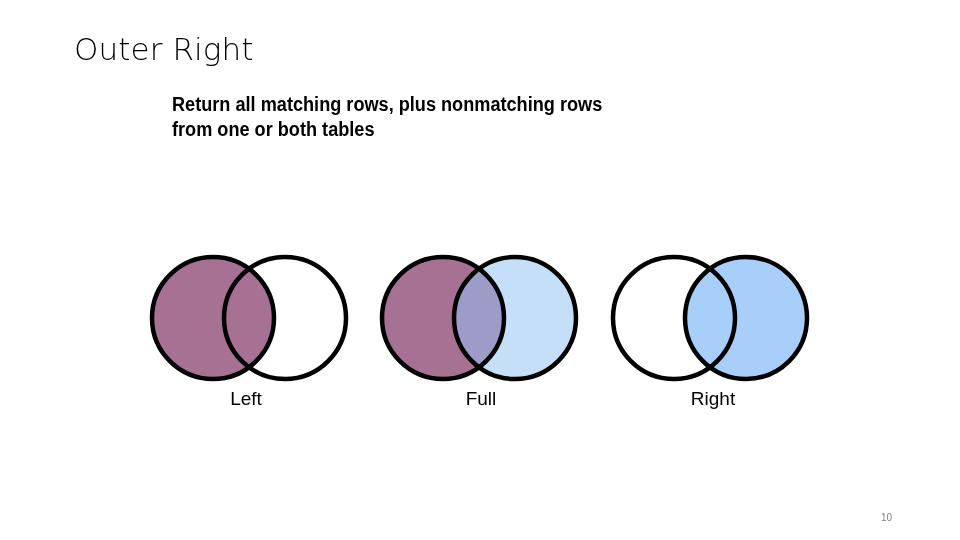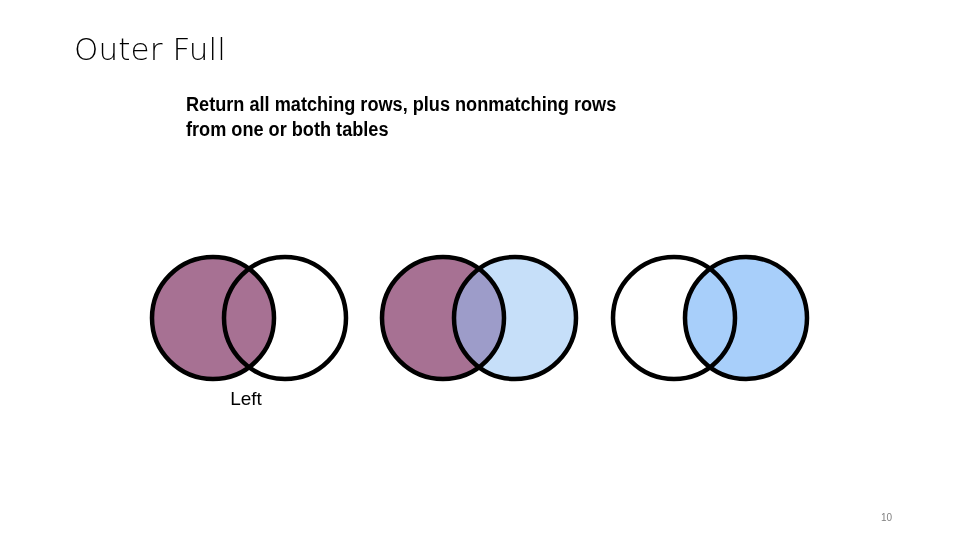--- a/index.html
+++ b/index.html
@@ -32,21 +32,21 @@
     font-size: 31px;
     font-weight: 300;
     color: #000000;
     letter-spacing: 0.1px;
     white-space: nowrap;
   }
 
   
   .body-block {
     position: absolute;
-    left: 186px;
+    left: 172px;
     width: 640px;
   }
   .body-para {
     font-family: "Liberation Sans", sans-serif;
     font-size: 19.5px;
     font-weight: bold;
     color: #000000;
     line-height: 25px;
     transform: scaleX(0.93);
     transform-origin: left center;
@@ -101,21 +101,21 @@
     font-family: "Liberation Sans", sans-serif;
     font-size: 10px;
     color: #808080;
   }
 </style>
 </head>
 <body>
 
 <div class="slide">
 
-  <div class="slide-title">Outer Full</div>
+  <div class="slide-title">Outer Right</div>
 
   <div class="body-block" id="para-1">
     <div class="body-para">Return all matching rows, plus nonmatching rows
 from one or both tables</div>
   </div>
 
 
   <div class="venn-row">
 
     <div class="venn-group" id="venn-left">
@@ -147,36 +147,38 @@
             </clipPath>
         </defs>
         <circle cx="139" cy="68" r="61" fill="#C6DFF9"></circle>
         <circle cx="67" cy="68" r="61" fill="#A77193"></circle>
         <g clip-path="url(#clipF-A)">
           <circle cx="139" cy="68" r="61" fill="#9D9CC9"></circle>
         </g>
         <circle cx="67" cy="68" r="61" fill="none" stroke="#000000" stroke-width="4.5"></circle>
         <circle cx="139" cy="68" r="61" fill="none" stroke="#000000" stroke-width="4.5"></circle>
       </svg>
+      <div class="venn-label" id="label-full">Full</div>
     </div>
 
     <div class="venn-group" id="venn-right">
       <svg class="venn-svg" width="210" height="140" viewBox="0 0 210 140">
         <defs>
           <clipPath id="clipR-B">
               <circle cx="139" cy="68" r="61"></circle>
             </clipPath>
         </defs>
         <circle cx="67" cy="68" r="61" fill="#FFFFFF"></circle>
         <circle cx="139" cy="68" r="61" fill="#A8CFFA"></circle>
         <g clip-path="url(#clipR-B)">
           <circle cx="67" cy="68" r="61" fill="#A8CFFA"></circle>
         </g>
         <circle cx="67" cy="68" r="61" fill="none" stroke="#000000" stroke-width="4.5"></circle>
         <circle cx="139" cy="68" r="61" fill="none" stroke="#000000" stroke-width="4.5"></circle>
       </svg>
+      <div class="venn-label" id="label-right">Right</div>
     </div>
 
   </div>
 
   <div class="page-number">10</div>
 
 </div>
 
 </body></html>

